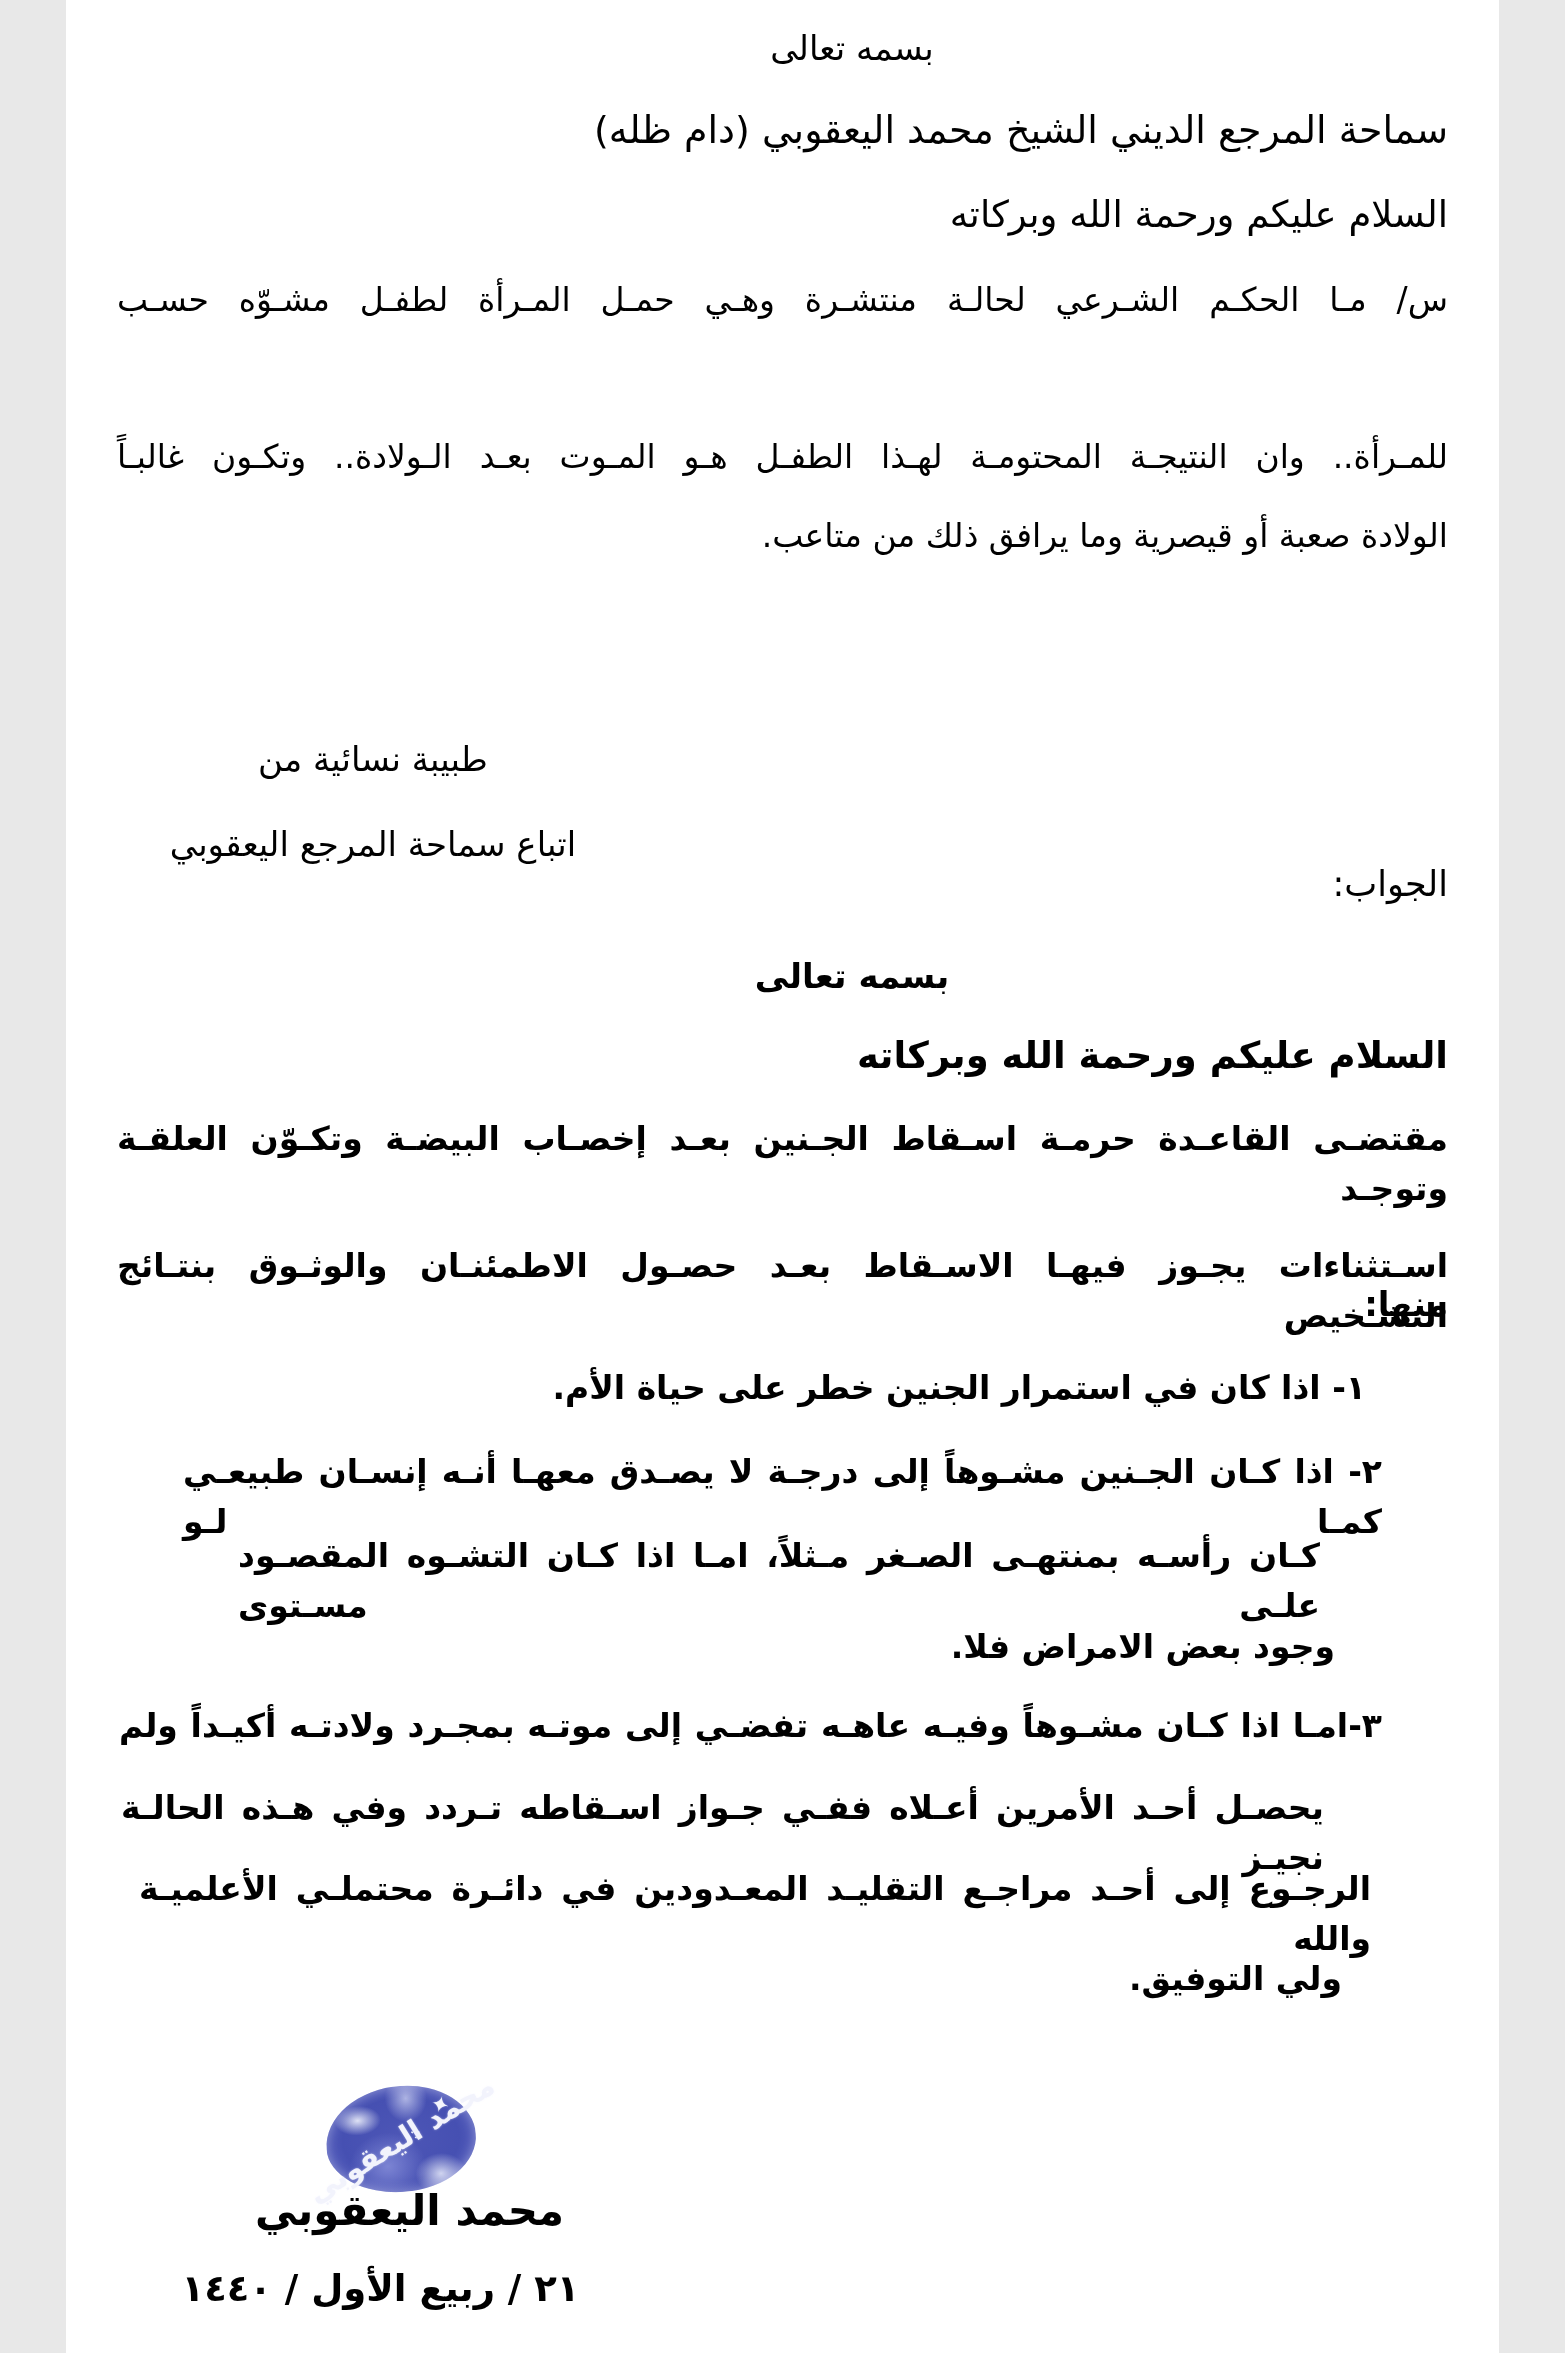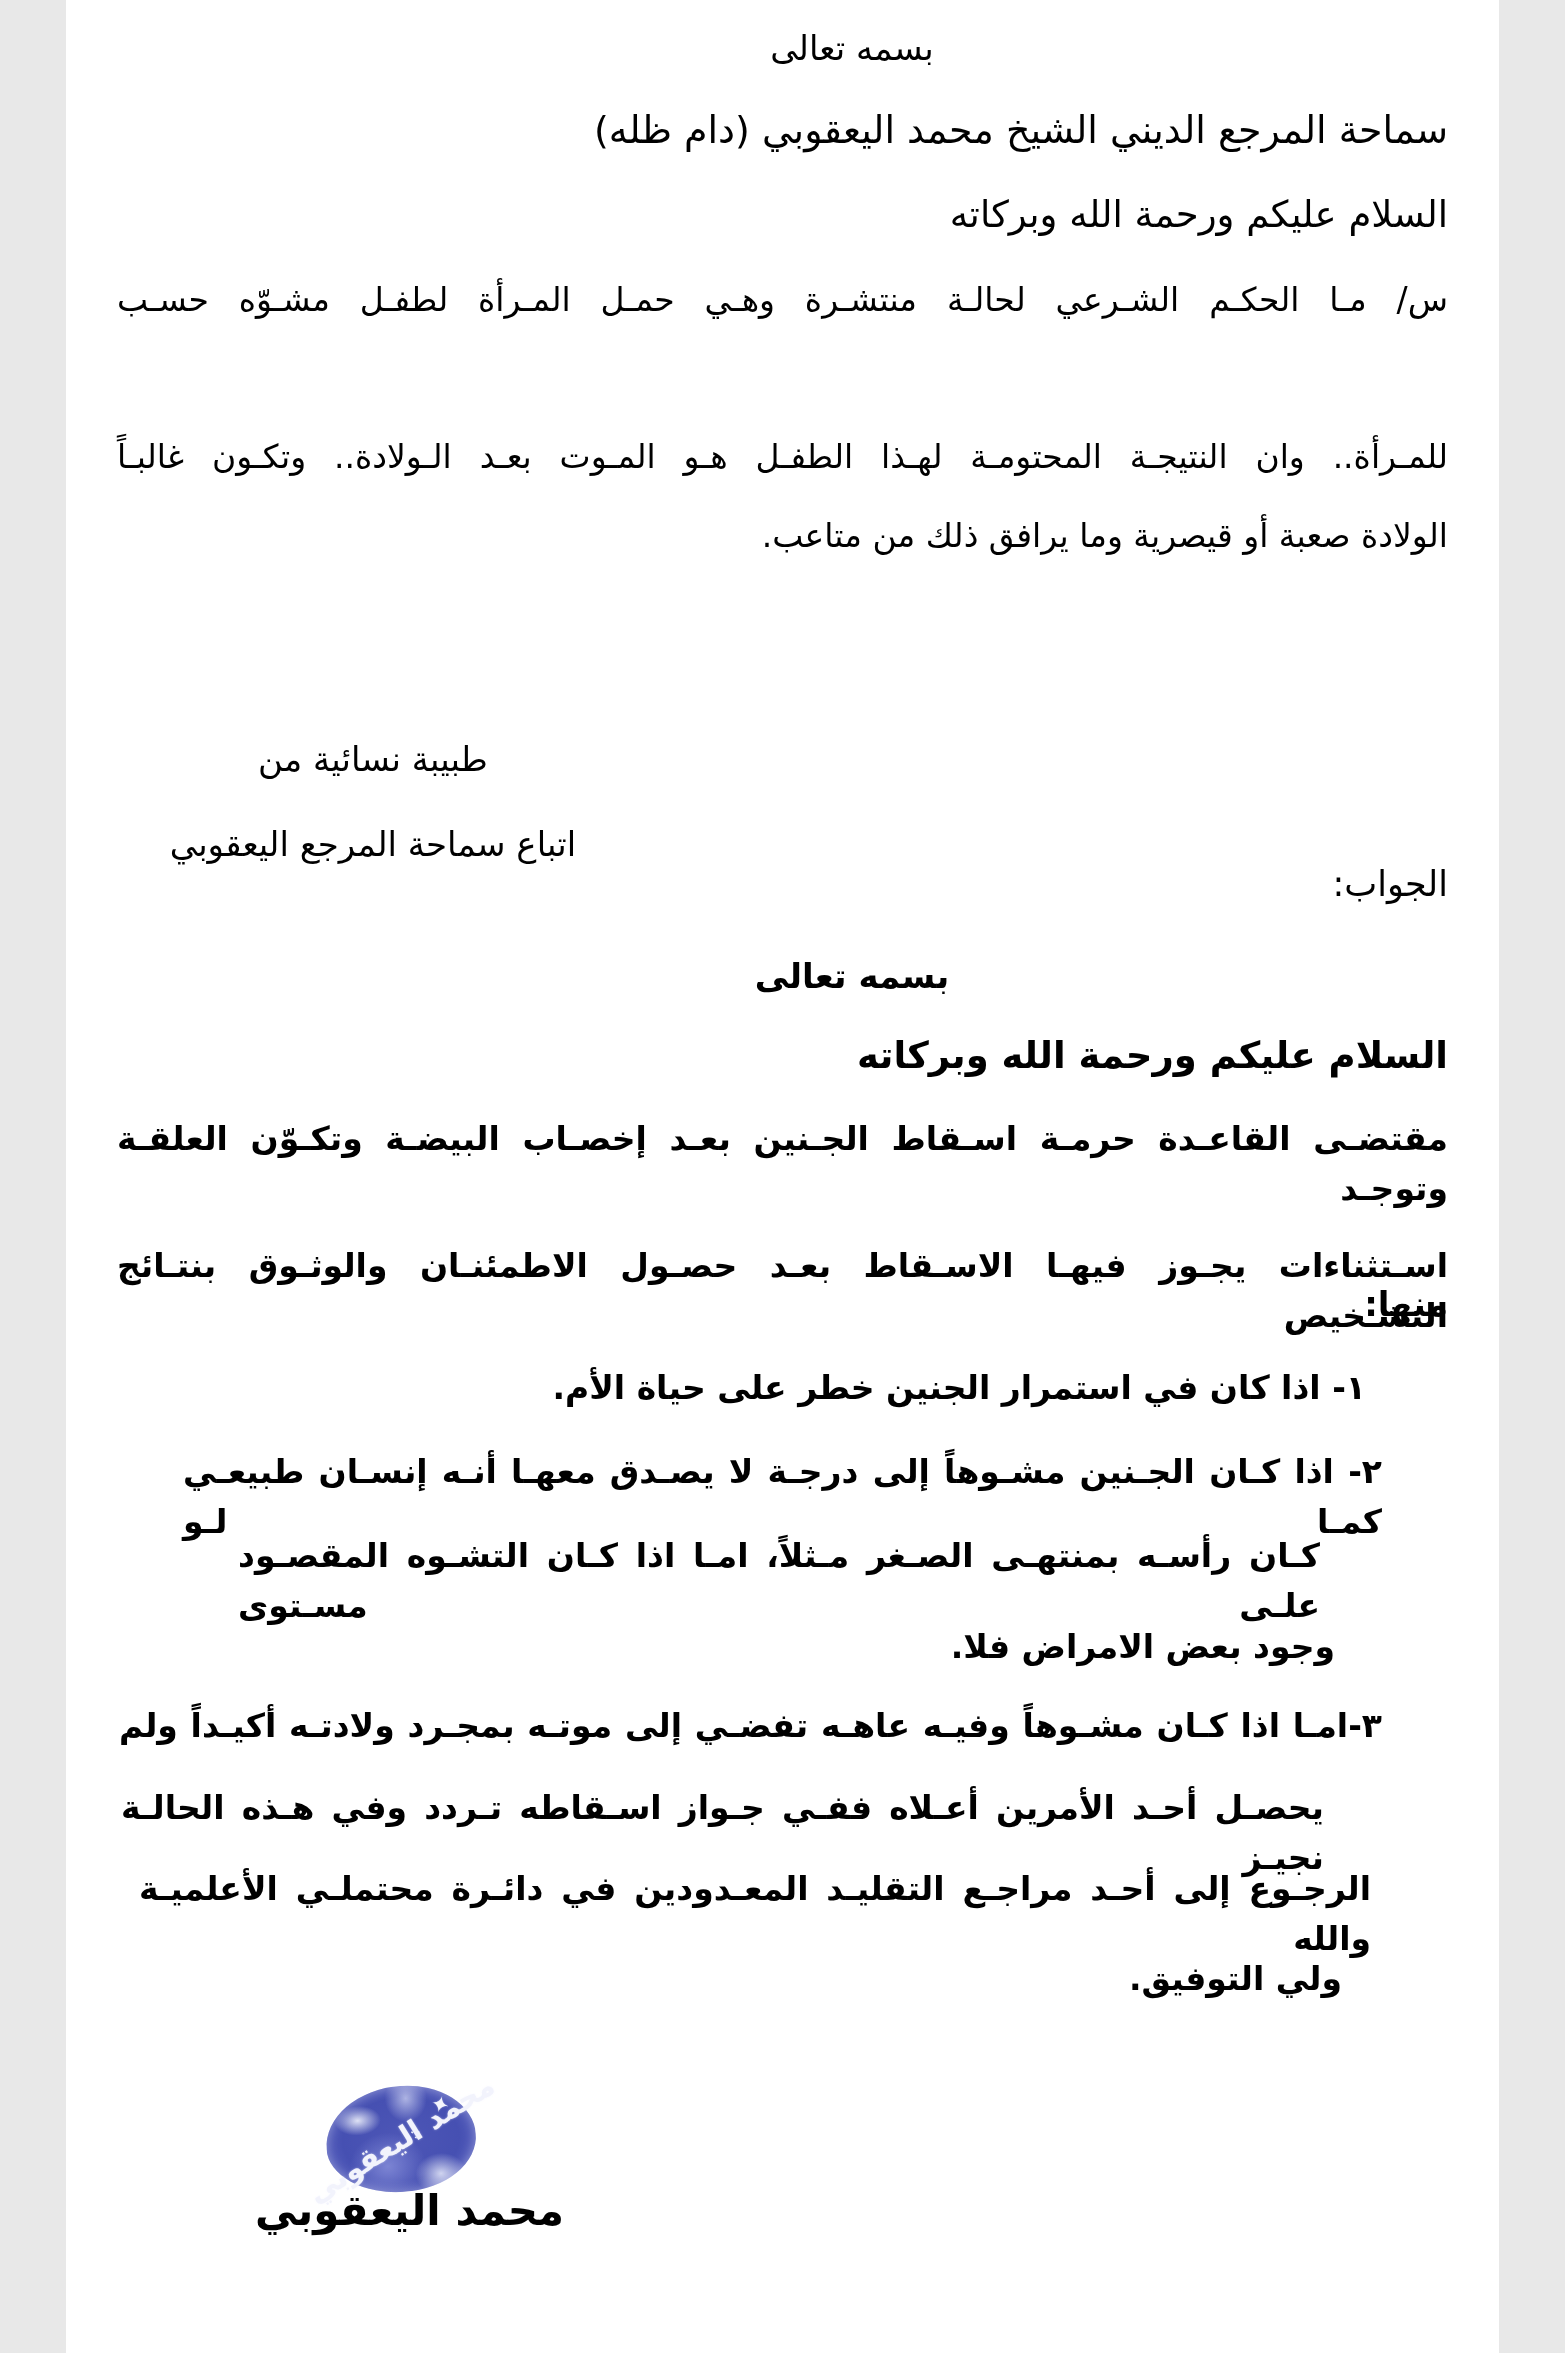--- a/index.html
+++ b/index.html
@@ -129,15 +129,16 @@
   <div class="ln just bold l21">يحصـل أحـد الأمرين أعـلاه ففـي جـواز اسـقاطه تـردد وفي هـذه الحالـة نجيـز</div>
   <div class="ln just bold l22">الرجـوع إلى أحـد مراجـع التقليـد المعـدودين في دائـرة محتملـي الأعلميـة والله</div>
   <div class="ln rt bold l23">ولي التوفيق.</div>
 
   <div class="stamp">
     <span class="stamp-star">✦</span>
     <span class="stamp-dots">∴</span>
     <span class="stamp-text">محمد اليعقوبي</span>
   </div>
   <div class="sig-name">محمد اليعقوبي</div>
+  <div class="sig-date">٢١ / ربيع الأول / ١٤٤٠</div>
 
 </div>
 
 
 </body></html>

